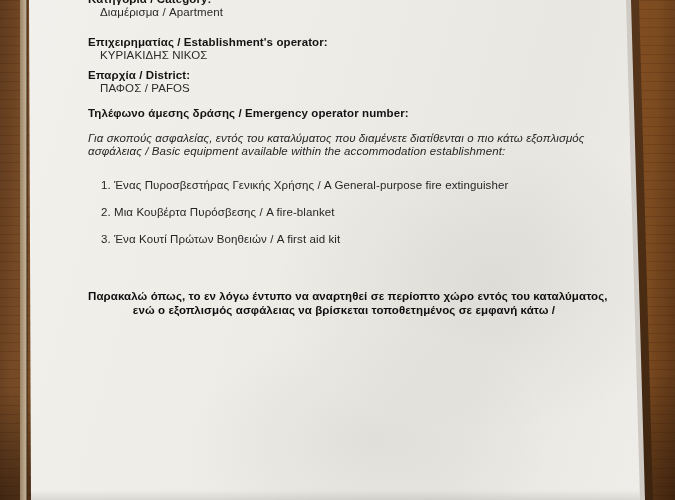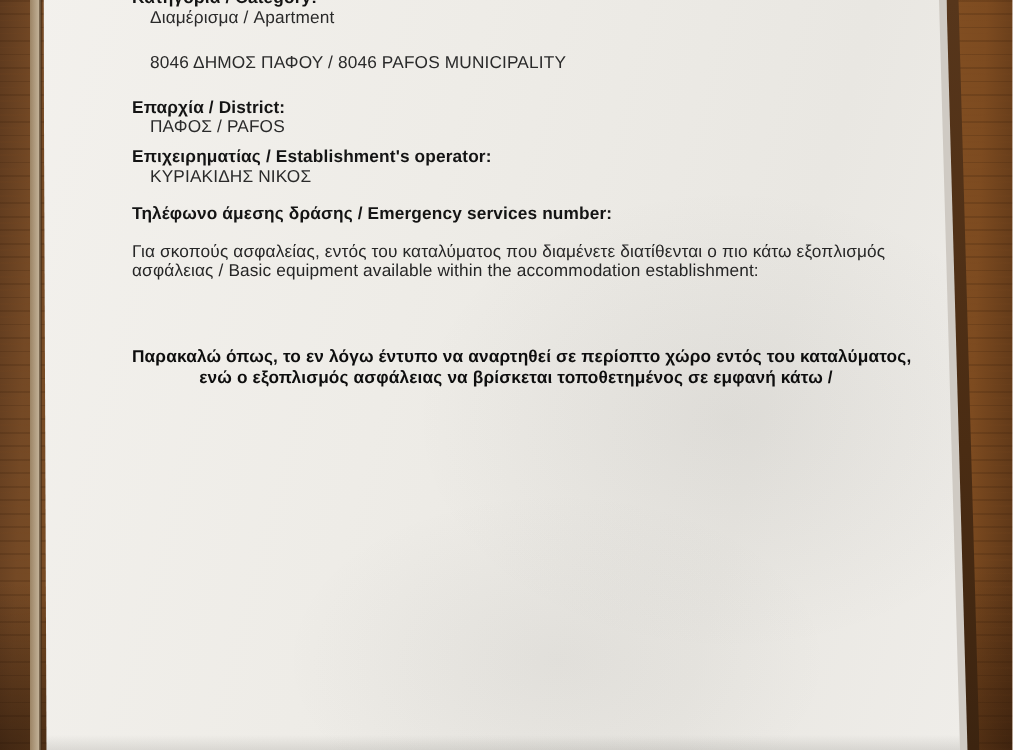--- a/index.html
+++ b/index.html
@@ -88,20 +88,21 @@
   .field:nth-child(3) { margin-bottom: 7px; }
   .field:nth-child(4) { margin-bottom: 12px; }
   .field:nth-child(5) { margin-bottom: 12px; }
   .field:nth-child(6) { margin-bottom: 8px; }
   .field:nth-child(7) { margin-bottom: 22px; }
   .field:nth-child(7) .field-value { white-space: normal; max-width: 498px; }
   .intro {
     margin: 0 0 21px 0;
     max-width: 505px;
     color: #262626;
+    font-style: italic;
   }
   .equipment {
     margin: 0; padding: 0 0 0 26px;
     list-style: decimal;
   }
   .equipment li {
     margin-bottom: 14px;
     white-space: nowrap;
     color: #262626;
   }
@@ -128,37 +129,41 @@
 
   <div class="paper">
     <div class="content">
 
       <div class="fields">
           <div class="field">
             <span class="field-label">Κατηγορία / Category:</span>
             <div class="field-value">Διαμέρισμα / Apartment</div>
           </div>
           <div class="field">
-            <div class="field-value">8046 ΔΗΜΟΣ ΠΑΦΟΥ / 8046 PAFOS MUNICIPALITY</div>
+          </div>
+          <div class="field">
+            <span class="field-label">Επιχειρηματίας / Establishment's operator:</span>
+            <div class="field-value">ΚΥΡΙΑΚΙΔΗΣ ΝΙΚΟΣ</div>
           </div>
           <div class="field">
             <span class="field-label">Επαρχία / District:</span>
             <div class="field-value">ΠΑΦΟΣ / PAFOS</div>
           </div>
           <div class="field">
-            <span class="field-label">Επιχειρηματίας / Establishment's operator:</span>
-            <div class="field-value">ΚΥΡΙΑΚΙΔΗΣ ΝΙΚΟΣ</div>
-          </div>
-          <div class="field">
-            <span class="field-label">Τηλέφωνο άμεσης δράσης / Emergency services number:</span>
+            <span class="field-label">Τηλέφωνο άμεσης δράσης / Emergency operator number:</span>
           </div>
         </div>
 
       <p class="intro">Για σκοπούς ασφαλείας, εντός του καταλύματος που διαμένετε διατίθενται ο πιο κάτω εξοπλισμός ασφάλειας / Basic equipment available within the accommodation establishment:</p>
 
+      <ol class="equipment">
+          <li>Ένας Πυροσβεστήρας Γενικής Χρήσης / A General-purpose fire extinguisher</li>
+          <li>Μια Κουβέρτα Πυρόσβεσης / A fire-blanket</li>
+          <li>Ένα Κουτί Πρώτων Βοηθειών / A first aid kit</li>
+        </ol>
 
       <p class="footer-notice">
         <span>Παρακαλώ όπως, το εν λόγω έντυπο να αναρτηθεί σε περίοπτο χώρο εντός του καταλύματος,</span>
         <span>ενώ ο εξοπλισμός ασφάλειας να βρίσκεται τοποθετημένος σε εμφανή κάτω /</span>
       </p>
 
     </div>
   </div>
 </div>
 

